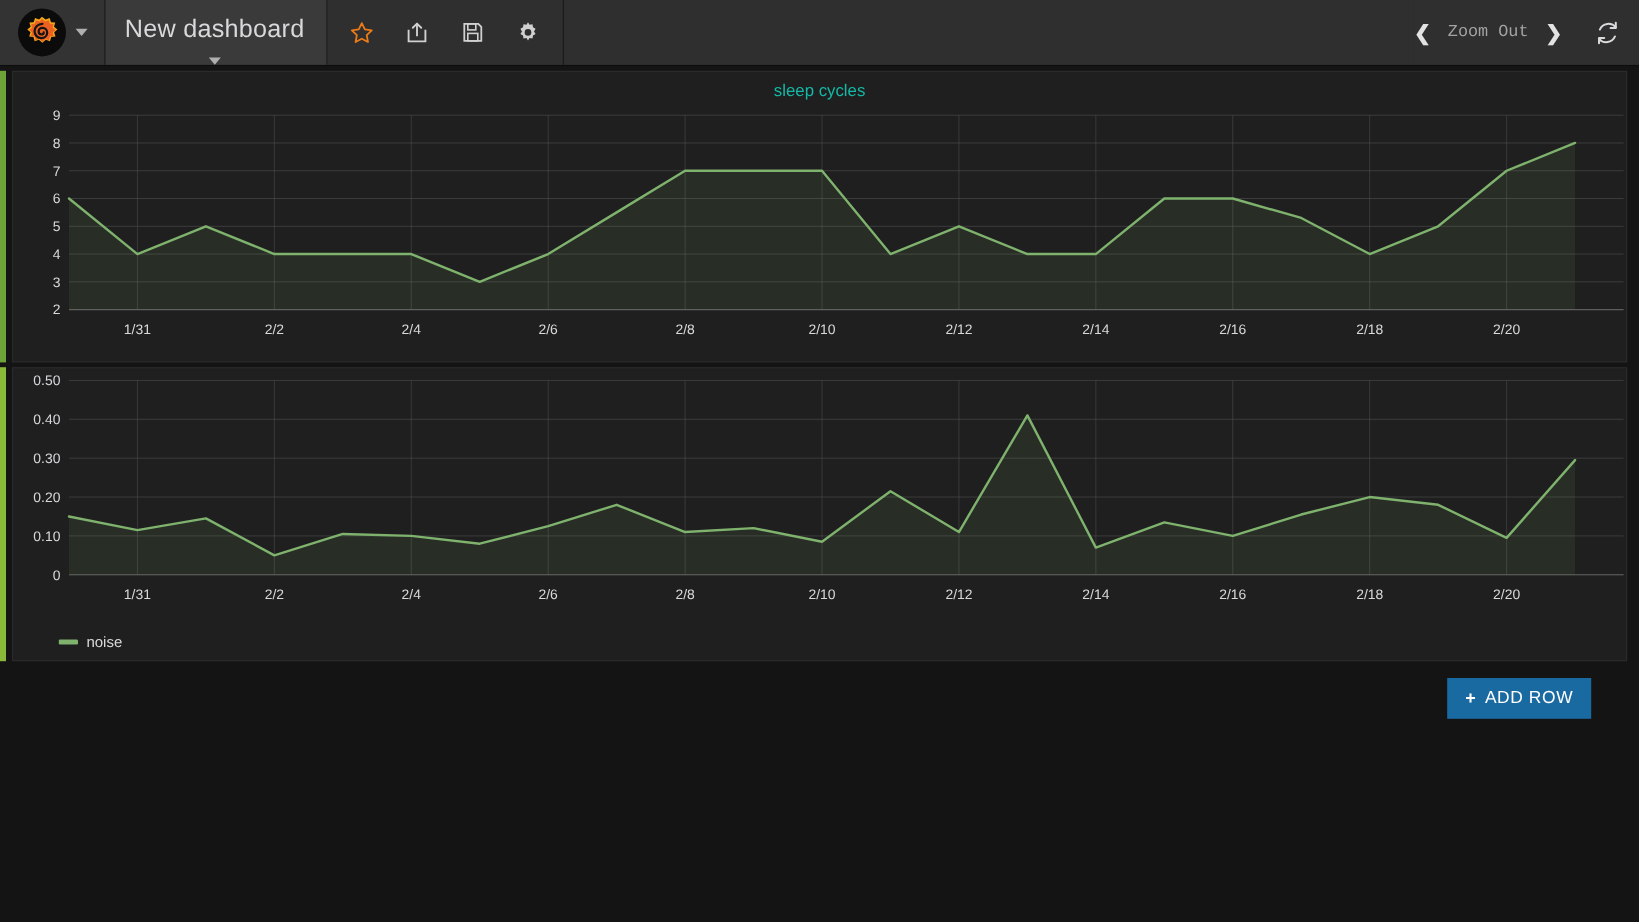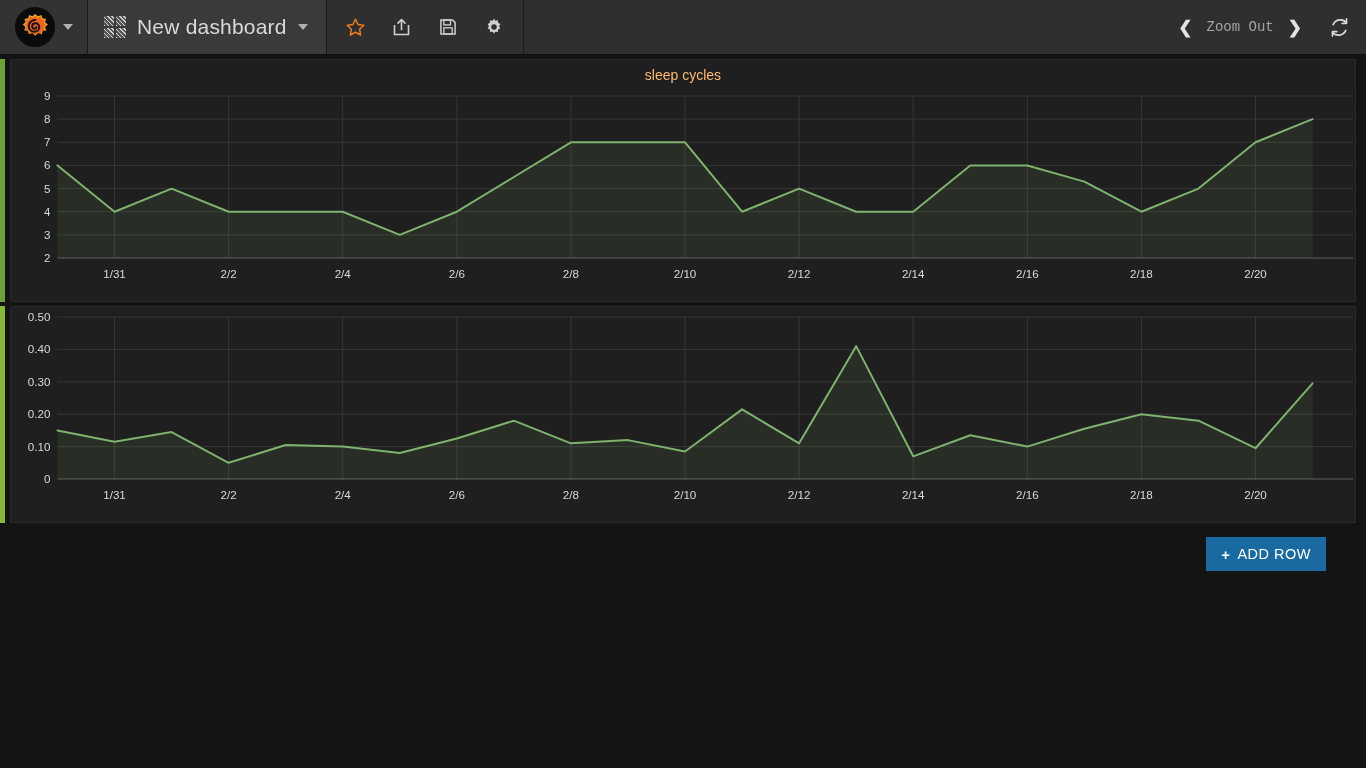--- a/index.html
+++ b/index.html
@@ -34,20 +34,21 @@
     width: 0; height: 0;
     border-left: 5px solid transparent;
     border-right: 5px solid transparent;
     border-top: 6px solid #b0b0b0;
   }
   .nav-dash {
     display: flex; align-items: center; gap: 11px;
     padding: 0 18px 0 16px;
     background: #3a3a3a;
     border-right: 1px solid #1a1a1a;
+    flex-direction: column;
   }
   .dash-grid-icon {
     width: 22px; height: 22px;
     display: grid;
     grid-template-columns: 1fr 1fr;
     grid-template-rows: 1fr 1fr;
     gap: 2px;
   }
   .dash-grid-icon i {
     display:block;
@@ -100,21 +101,21 @@
   }
   .row-accent.second { background: #8ab93a; }
   .panel {
     flex: 1;
     background: #1f1f1f;
     border: 1px solid #2a2a2a;
     position: relative;
   }
   .panel-title {
     text-align: center;
-    color: #fdba74;
+    color: #14b8a6;
     font-size: 14px;
     padding: 7px 0 3px 0;
     font-weight: 400;
   }
   .graph-area { position: relative; }
   .graph-svg { display:block; width:100%; }
   .legend {
     padding: 6px 0 8px 38px;
     display: flex; align-items: center; gap: 7px;
   }
@@ -306,20 +307,24 @@
             <text x="1005.7272727272727" y="192" fill="#d8d9da" font-size="11.5" text-anchor="middle" font-family="&quot;Liberation Sans&quot;, sans-serif">2/16</text>
             <line x1="1118.6363636363637" y1="10" x2="1118.6363636363637" y2="172" stroke="#555555" stroke-width="0.8" opacity="0.5"></line>
             <text x="1118.6363636363637" y="192" fill="#d8d9da" font-size="11.5" text-anchor="middle" font-family="&quot;Liberation Sans&quot;, sans-serif">2/18</text>
             <line x1="1231.5454545454545" y1="10" x2="1231.5454545454545" y2="172" stroke="#555555" stroke-width="0.8" opacity="0.5"></line>
             <text x="1231.5454545454545" y="192" fill="#d8d9da" font-size="11.5" text-anchor="middle" font-family="&quot;Liberation Sans&quot;, sans-serif">2/20</text>
             <line x1="46" y1="172" x2="1328" y2="172" stroke="#777" stroke-width="0.9" opacity="0.6"></line>
             <path d="M 46 172 L 46 123.4 L 102.45454545454545 134.74 L 158.9090909090909 125.02000000000001 L 215.36363636363635 155.8 L 271.8181818181818 137.98000000000002 L 328.27272727272725 139.6 L 384.7272727272727 146.07999999999998 L 441.1818181818182 131.5 L 497.6363636363636 113.68 L 554.0909090909091 136.36 L 610.5454545454545 133.12 L 667 144.46 L 723.4545454545454 102.34 L 779.909090909091 136.36 L 836.3636363636364 39.16 L 892.8181818181818 149.32 L 949.2727272727273 128.26 L 1005.7272727272727 139.6 L 1062.1818181818182 121.78 L 1118.6363636363637 107.2 L 1175.090909090909 113.68 L 1231.5454545454545 141.22 L 1288 76.42 L 1288 172 Z" fill="rgba(126,178,109,0.10)" stroke="none"></path>
             <path d="M 46 123.4 L 102.45454545454545 134.74 L 158.9090909090909 125.02000000000001 L 215.36363636363635 155.8 L 271.8181818181818 137.98000000000002 L 328.27272727272725 139.6 L 384.7272727272727 146.07999999999998 L 441.1818181818182 131.5 L 497.6363636363636 113.68 L 554.0909090909091 136.36 L 610.5454545454545 133.12 L 667 144.46 L 723.4545454545454 102.34 L 779.909090909091 136.36 L 836.3636363636364 39.16 L 892.8181818181818 149.32 L 949.2727272727273 128.26 L 1005.7272727272727 139.6 L 1062.1818181818182 121.78 L 1118.6363636363637 107.2 L 1175.090909090909 113.68 L 1231.5454545454545 141.22 L 1288 76.42" fill="none" stroke="#7eb26d" stroke-width="2" stroke-linejoin="round" stroke-linecap="round" vector-effect="non-scaling-stroke"></path>
           </svg>
       </div>
+      <div class="legend">
+        <span class="legend-swatch"></span>
+        <span class="legend-label">noise</span>
+      </div>
     </div>
   </div>
 
   <div class="addrow-wrap">
     <button class="addrow-btn">
       <span class="plus-glyph">+</span>
       <span>ADD ROW</span>
     </button>
   </div>
 </div>

